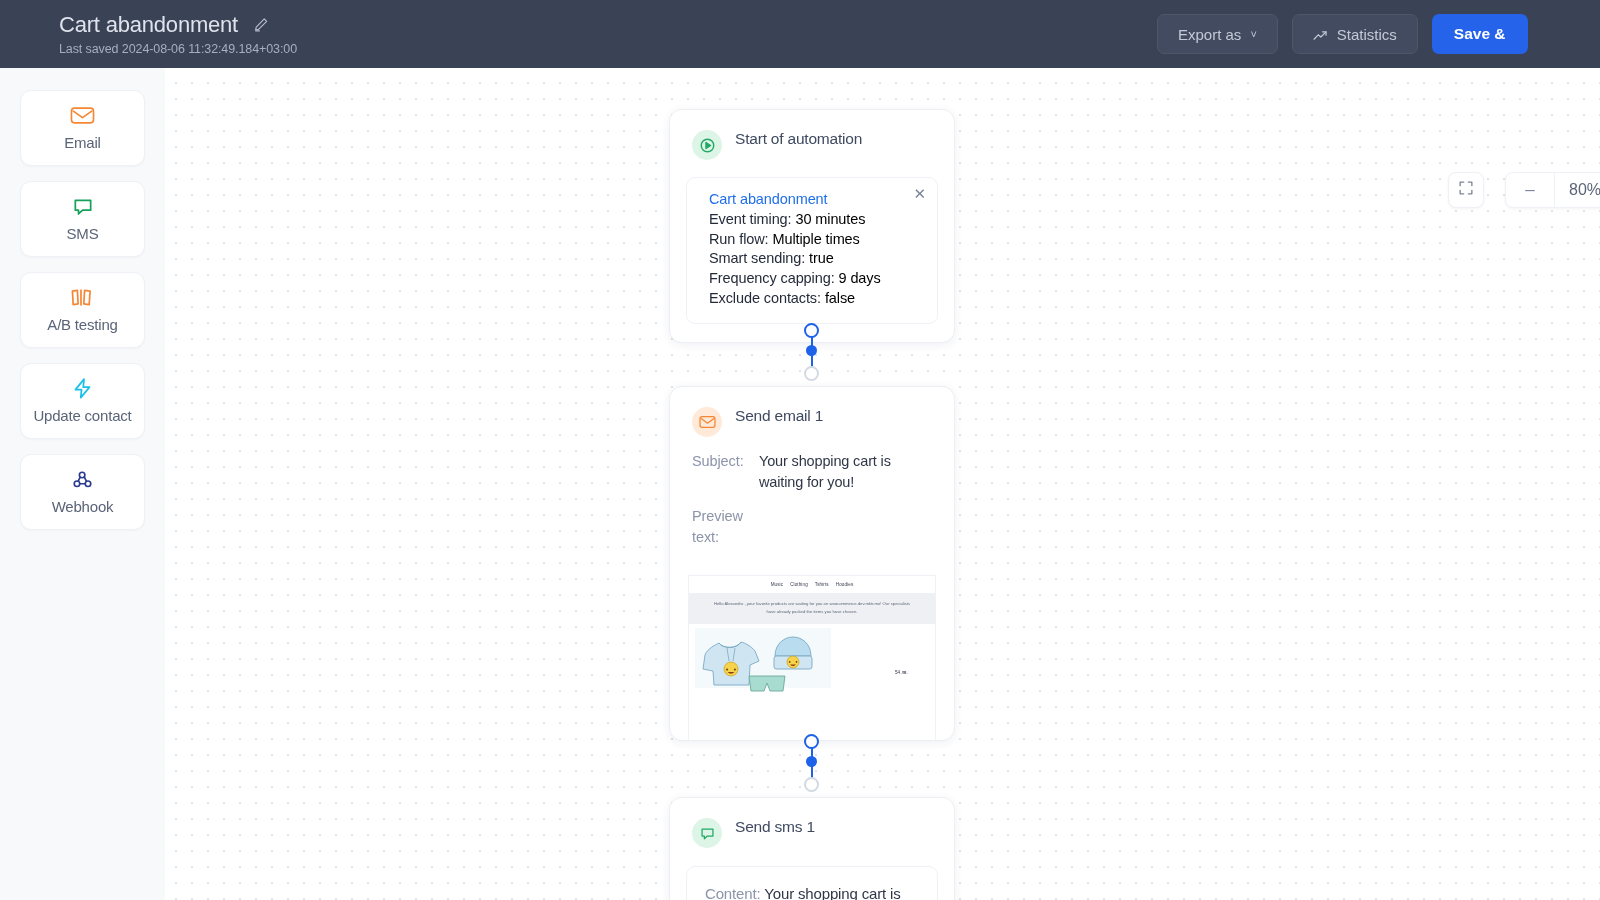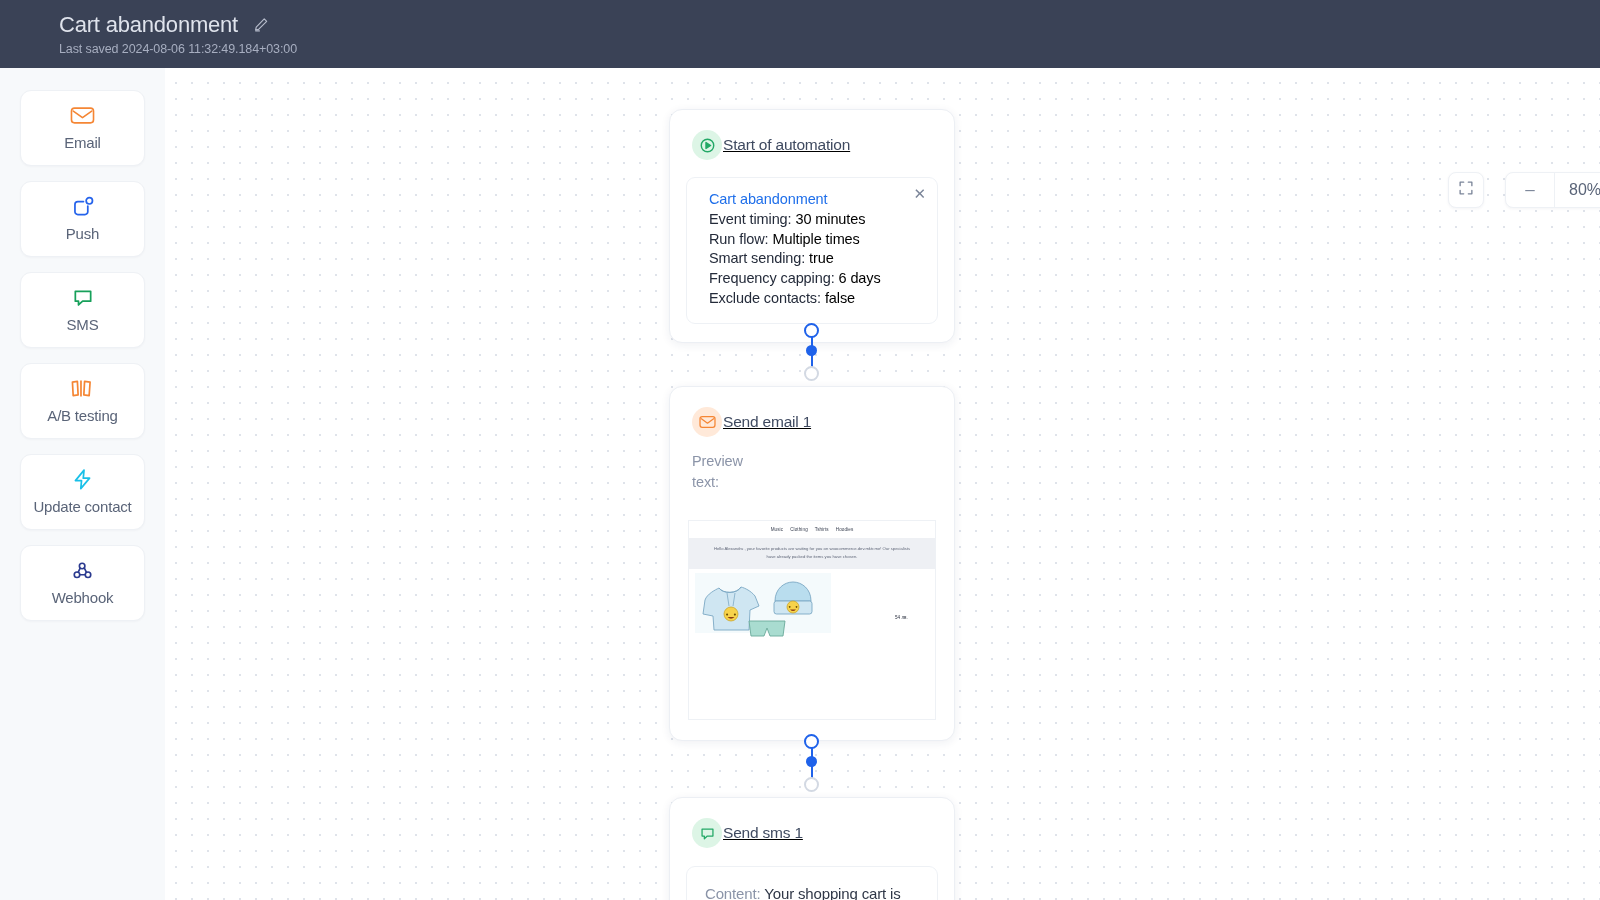--- a/index.html
+++ b/index.html
@@ -78,21 +78,21 @@
   }
 
   .node {
     position: absolute;
     background: #ffffff;
     border: 1px solid #eceff4;
     border-radius: 13px;
     box-shadow: 0 2px 10px rgba(30,45,80,0.07);
     overflow: hidden;
   }
-  .node-head { display: flex; align-items: center; gap: 1px; padding: 20px 22px 0 22px; text-decoration: underline; }
+  .node-head { display: flex; align-items: flex-start; gap: 13px; padding: 20px 22px 0 22px; }
   .node-badge {
     width: 30px; height: 30px; border-radius: 50%;
     display: flex; align-items: center; justify-content: center; flex: 0 0 auto;
   }
   .badge-green { background: #ddf5e6; }
   .badge-orange { background: #ffe9d9; }
   .node-title { font-size: 15.5px; color: #3f4a60; letter-spacing: -0.2px; }
 
   
   .start-panel {
@@ -201,43 +201,54 @@
       <span class="edit-icon">
         <svg viewBox="0 0 20 20" width="18" height="18" fill="none" stroke="#b6bccb" stroke-width="1.3" stroke-linecap="round" stroke-linejoin="round">
           <path d="M13.6 3.2 L16.3 5.9 L7.3 14.9 L4 15.6 L4.7 12.3 Z"></path>
           <path d="M4.2 16.6 L8.2 16.6"></path>
         </svg>
       </span>
     </div>
     <div class="saved-text">Last saved 2024-08-06 11:32:49.184+03:00</div>
   </div>
 
+  <div class="header-right">
+    <div class="hbtn">
+      <span>Export as</span>
+      <span class="chev">˅</span>
+    </div>
+    <div class="hbtn">
+      <span class="stat-ico">
+        <svg viewBox="0 0 16 13" width="15" height="12" fill="none" stroke="#c3c9d6" stroke-width="1.3" stroke-linecap="round" stroke-linejoin="round">
+          <path d="M1 10 L5.5 5.2 L8.4 7.6 L14 2"></path>
+          <path d="M10.2 2 L14 2 L14 5.6"></path>
+        </svg>
+      </span>
+      <span>
+        <span>Statistics</span>
+      </span>
+    </div>
+    <div class="hbtn-primary">
+      <span>Save &amp;</span>
+    </div>
+  </div>
 </div>
 
 <div class="sidebar">
 
   <div class="tool">
     <div class="tool-ico">
       <svg viewBox="0 0 26 20" width="25" height="19" fill="none" stroke="#f58634" stroke-width="1.7" stroke-linejoin="round">
         <rect x="1.4" y="2.2" width="23.2" height="15.6" rx="3.2"></rect>
         <path d="M3.3 5.4 L13 12.2 L22.7 5.4" stroke-linecap="round"></path>
       </svg>
     </div>
     <div class="tool-label">Email</div>
   </div>
 
-  <div class="tool">
-    <div class="tool-ico">
-      <svg viewBox="0 0 24 24" width="24" height="23" fill="none" stroke="#2563eb" stroke-width="1.8" stroke-linecap="round" stroke-linejoin="round">
-        <path d="M17 11.5 V17.4 a3 3 0 0 1 -3 3 H6.6 a3 3 0 0 1 -3 -3 V9.9 a3 3 0 0 1 3 -3 H12.5"></path>
-        <circle cx="18.6" cy="6.1" r="3.3"></circle>
-      </svg>
-    </div>
-    <div class="tool-label">Push</div>
-  </div>
 
   <div class="tool">
     <div class="tool-ico">
       <svg viewBox="0 0 24 24" width="24" height="23" fill="none" stroke="#17a05a" stroke-width="1.8" stroke-linecap="round" stroke-linejoin="round">
         <path d="M4 5.6 h16 v10.2 h-8.4 l-4.3 4 v-4 H4 Z"></path>
       </svg>
     </div>
     <div class="tool-label">SMS</div>
   </div>
 
@@ -300,21 +311,21 @@
       <div class="panel-row">
         <span>Run flow:</span>
         <span class="val">Multiple times</span>
       </div>
       <div class="panel-row">
         <span>Smart sending:</span>
         <span class="val">true</span>
       </div>
       <div class="panel-row">
         <span>Frequency capping:</span>
-        <span class="val">6 days</span>
+        <span class="val">9 days</span>
       </div>
       <div class="panel-row">
         <span>Exclude contacts:</span>
         <span class="val">false</span>
       </div>
     </div>
   </div>
 
   <div class="conn" style="left:636px; top:255px; height:60px;">
     <div class="line"></div>
@@ -327,20 +338,24 @@
     <div class="node-head">
       <div class="node-badge badge-orange">
         <svg viewBox="0 0 20 16" width="17" height="14" fill="none" stroke="#f58634" stroke-width="1.5" stroke-linejoin="round">
           <rect x="1.2" y="1.6" width="17.6" height="12.6" rx="2.6"></rect>
           <path d="M2.8 4.2 L10 9.4 L17.2 4.2" stroke-linecap="round"></path>
         </svg>
       </div>
       <div class="node-title">Send email 1</div>
     </div>
 
+    <div class="kv">
+      <div class="kv-key">Subject:</div>
+      <div class="kv-val">Your shopping cart is waiting for you!</div>
+    </div>
     <div class="kv">
       <div class="kv-key">Preview text:</div>
     </div>
 
     <div class="mail-preview">
       <div class="mp-nav">
         <span>Music</span>
         <span>Clothing</span>
         <span>Tshirts</span>
         <span>Hoodies</span>

